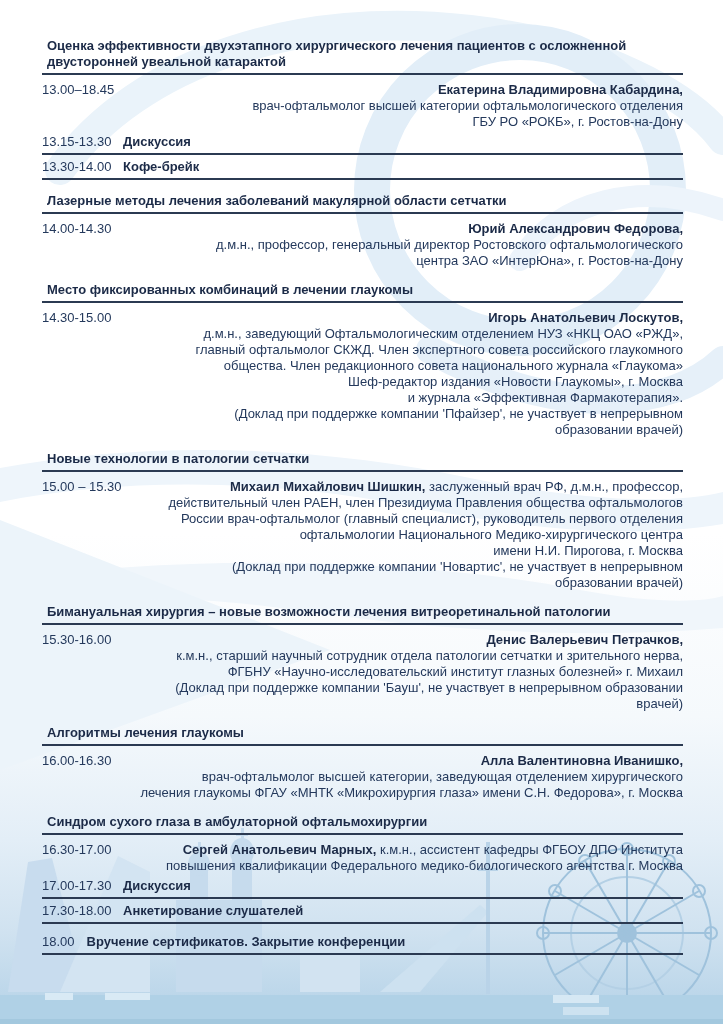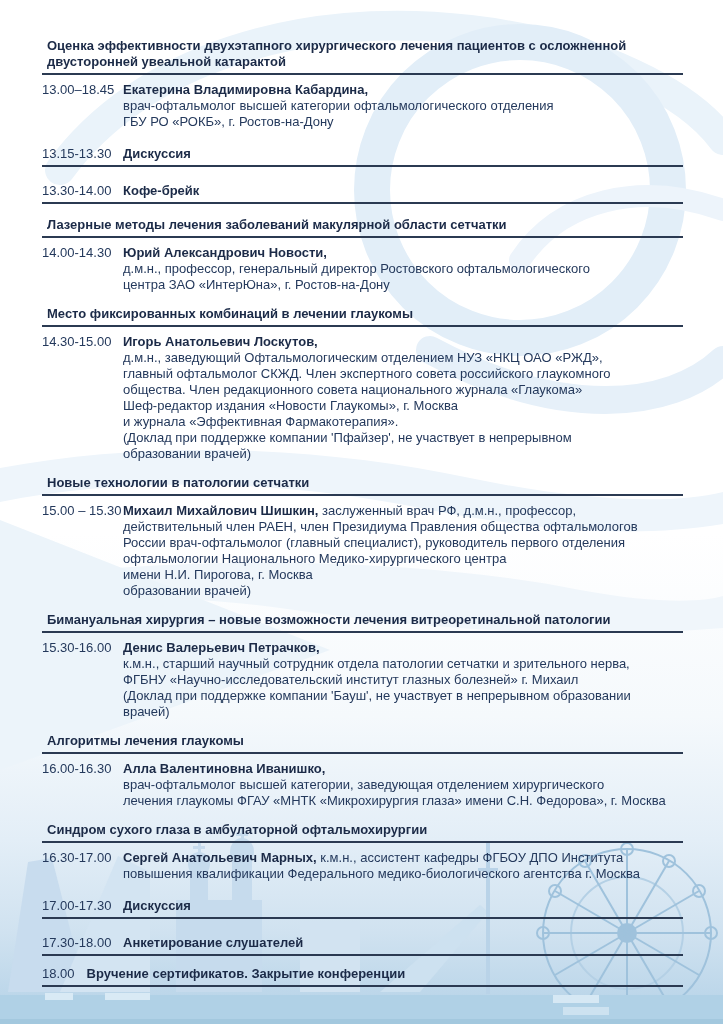--- a/index.html
+++ b/index.html
@@ -10,24 +10,24 @@
   }
   #watermark{position:absolute;left:0;top:0;z-index:0;}
   #program{
     position:absolute;top:38px;left:42px;width:641px;z-index:1;
     color:#24395c;font-size:13px;line-height:16px;
   }
   .heading{font-weight:700;color:#1b2a47;padding-left:5px;margin-top:13px;}
   .heading:first-child{margin-top:0;}
   .rule{height:0;border-bottom:2px solid #2b3a52;margin-top:3px;}
   .session{display:flex;margin-top:7px;}
-  .simple{margin-top:16px;}
+  .simple{margin-top:4px;}
   .time{flex:0 0 81px;white-space:nowrap;}
   .sbody{flex:1;min-width:0;}
-  .nameline,.detail{white-space:nowrap;}
+  .nameline,.detail{white-space:nowrap;text-align:right;}
   .name{font-weight:700;color:#1b2a47;}
   .label{font-weight:700;color:#1b2a47;white-space:nowrap;}
   .closing{margin-top:10px;white-space:nowrap;}
   .ctime{margin-right:12px;}
 </style>
 </head>
 <body>
 
 <svg id="watermark" width="723" height="1024" viewBox="0 0 723 1024" aria-hidden="true">
 
@@ -118,21 +118,21 @@
     <div class="session simple">
       <div class="time">13.30-14.00</div>
       <div class="label">Кофе-брейк</div>
     </div>
     <div class="rule"></div>
     <div class="heading">Лазерные методы лечения заболеваний макулярной области сетчатки</div>
     <div class="rule"></div>
     <div class="session">
       <div class="time">14.00-14.30</div>
       <div class="sbody">
-        <div class="nameline"><span class="name">Юрий Александрович Новости,</span></div>
+        <div class="nameline"><span class="name">Юрий Александрович Федорова,</span></div>
         <div class="detail">д.м.н., профессор, генеральный директор Ростовского офтальмологического</div>
         <div class="detail">центра ЗАО «ИнтерЮна», г. Ростов-на-Дону</div>
       </div>
     </div>
     <div class="heading">Место фиксированных комбинаций в лечении глаукомы</div>
     <div class="rule"></div>
     <div class="session">
       <div class="time">14.30-15.00</div>
       <div class="sbody">
         <div class="nameline"><span class="name">Игорь Анатольевич Лоскутов,</span></div>
@@ -148,20 +148,21 @@
     <div class="heading">Новые технологии в патологии сетчатки</div>
     <div class="rule"></div>
     <div class="session">
       <div class="time">15.00 – 15.30</div>
       <div class="sbody">
         <div class="nameline"><span class="name">Михаил Михайлович Шишкин,</span><span> заслуженный врач РФ, д.м.н., профессор,</span></div>
         <div class="detail">действительный член РАЕН, член Президиума Правления общества офтальмологов</div>
         <div class="detail">России врач-офтальмолог (главный специалист), руководитель первого отделения</div>
         <div class="detail">офтальмологии Национального Медико-хирургического центра</div>
         <div class="detail">имени Н.И. Пирогова, г. Москва</div>
+        <div class="detail">(Доклад при поддержке компании 'Новартис', не участвует в непрерывном</div>
         <div class="detail">образовании врачей)</div>
       </div>
     </div>
     <div class="heading">Бимануальная хирургия – новые возможности лечения витреоретинальной патологии</div>
     <div class="rule"></div>
     <div class="session">
       <div class="time">15.30-16.00</div>
       <div class="sbody">
         <div class="nameline"><span class="name">Денис Валерьевич Петрачков,</span></div>
         <div class="detail">к.м.н., старший научный сотрудник отдела патологии сетчатки и зрительного нерва,</div>

